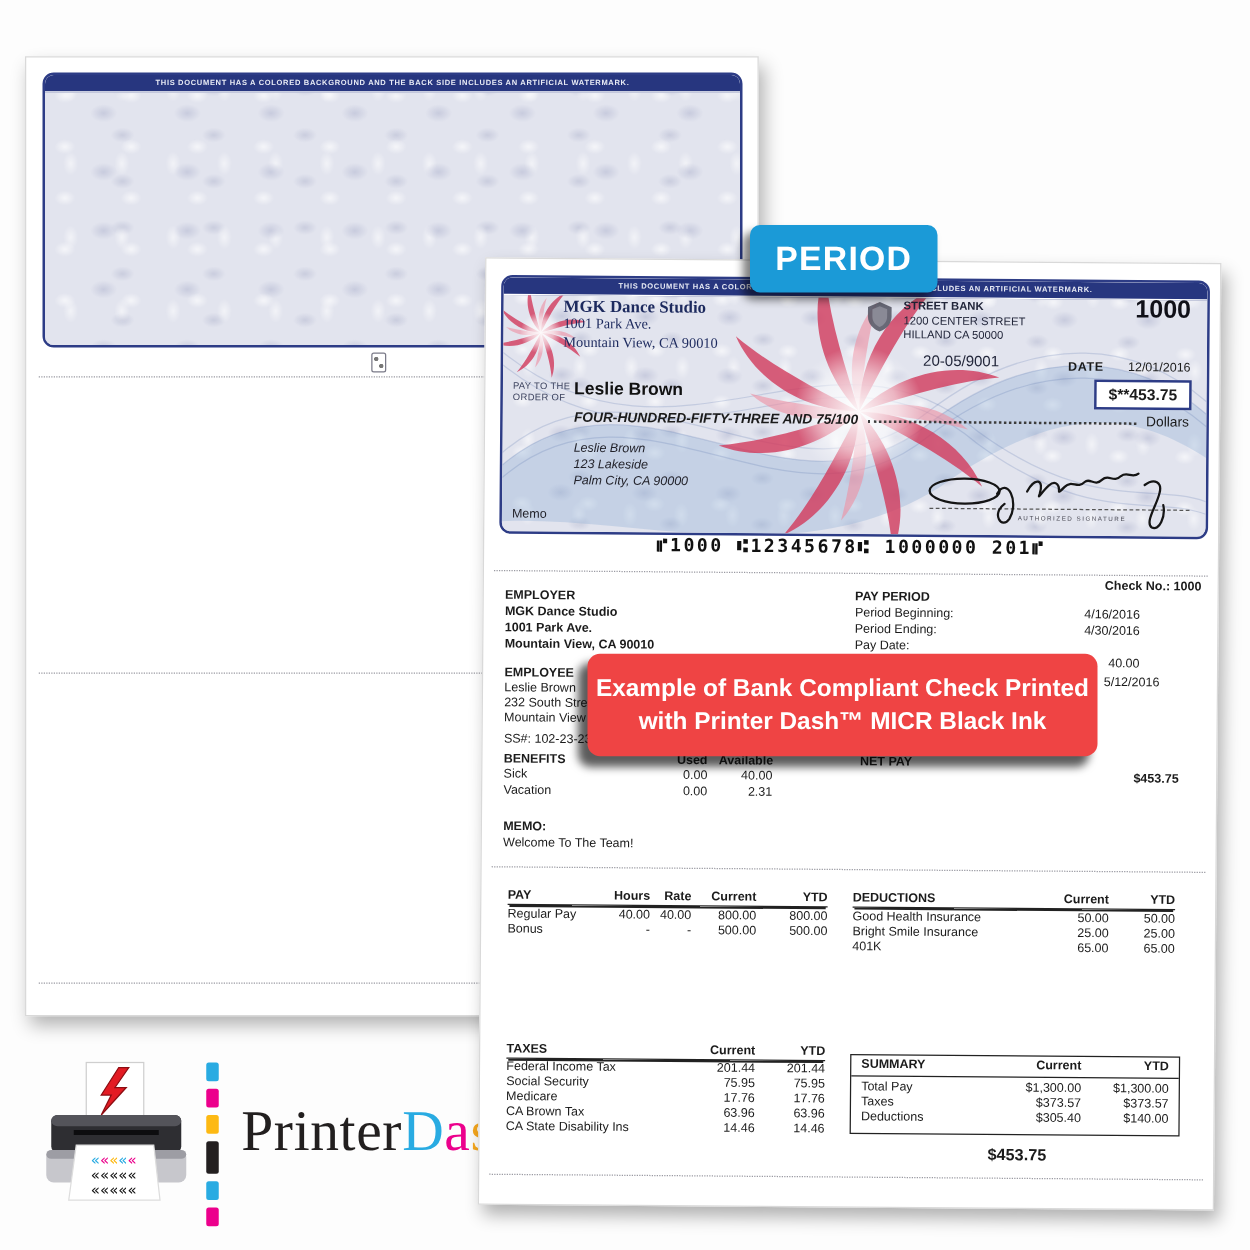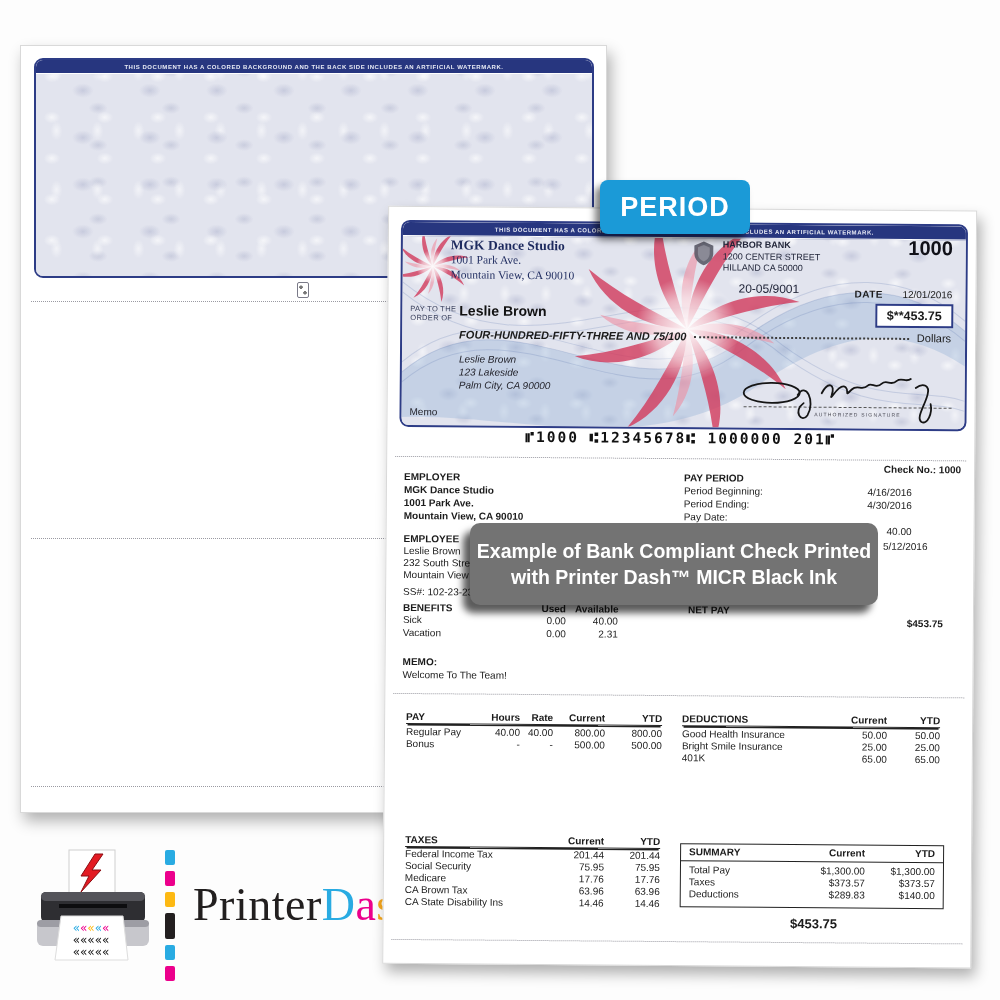--- a/index.html
+++ b/index.html
@@ -22,21 +22,21 @@
       radial-gradient(ellipse 16px 10px at 85% 30%, rgba(165,170,198,.40), transparent 60%);
     background-size:53px 41px,67px 47px,41px 59px,73px 37px;}
   .strip{position:absolute;left:0;right:0;top:0;height:13px;background:#27367f;
          border-bottom:1px solid #fff;display:flex;align-items:center;justify-content:center;}
   .strip span{font-size:6px;font-weight:bold;color:#e8ebf5;letter-spacing:.55px;white-space:nowrap;}
   
   .tag{position:absolute;display:flex;align-items:center;justify-content:center;
        border-radius:8px;font-weight:bold;font-size:27px;letter-spacing:1px;}
   #before-tag{background:#F7A71B;color:#2a2a2a;box-shadow:-5px 6px 7px rgba(0,0,0,.45);}
   #after-tag{background:#1B9AD7;color:#fff;box-shadow:-5px 6px 7px rgba(0,0,0,.5);}
-  #banner{position:absolute;background:#737373;color:#fff;border-radius:10px;
+  #banner{position:absolute;background:#ef4444;color:#fff;border-radius:10px;
           box-shadow:-7px 8px 7px rgba(5,5,5,.65);display:flex;flex-direction:column;
           align-items:center;justify-content:center;font-weight:bold;font-size:19.5px;line-height:26px;z-index:30;}
   
   .stub{font-size:10px;line-height:12px;}
   .dotline{position:absolute;border-top:1.5px dotted #9a9aa2;height:0;}
   .hdr-rule{border-bottom:1px solid #222;box-shadow:0 3px 0 -1.5px #222;}
   .cell{position:absolute;white-space:nowrap;}
   
   .micr{font-family:"DejaVu Sans Mono","DejaVu Sans",monospace;font-weight:bold;
         font-size:14.5px;letter-spacing:2px;color:#111;white-space:nowrap;}
@@ -121,21 +121,21 @@
         <div class="b" style="font-size:13.5px;">MGK Dance Studio</div>
         <div style="font-size:11.5px;">1001 Park Ave.</div>
         <div style="font-size:11.5px;">Mountain View, CA 90010</div>
       </div>
 
       <svg class="abs" style="left:288px;top:16px;" width="26" height="26" viewBox="0 0 22 22">
         <path d="M11,1 L19,4.5 V11 C19,16 15.5,19.5 11,21 C6.5,19.5 3,16 3,11 V4.5 Z" fill="#5b5b68" opacity=".9"></path>
         <path d="M11,4 L16,6 V11 C16,14.4 13.8,16.8 11,18 C8.2,16.8 6,14.4 6,11 V6 Z" fill="#8a8a96"></path>
       </svg>
       <div class="abs" style="left:320px;top:15px;font-size:9px;line-height:11.5px;color:#22263a;">
-        <div class="b">HARBOR BANK</div>
+        <div class="b">STREET BANK</div>
         <div>1200 CENTER STREET</div>
         <div>HILLAND CA 50000</div>
       </div>
       <div class="abs" style="left:336px;top:58px;font-size:12px;color:#22263a;">20-05/9001</div>
 
       <div class="abs b r" style="left:470px;top:16px;width:80px;font-size:20px;color:#101018;">1000</div>
       <div class="abs b" style="left:452px;top:63px;font-size:10px;letter-spacing:.5px;">DATE</div>
       <div class="abs r" style="left:488px;top:63px;width:62px;font-size:10px;">12/01/2016</div>
       <div class="abs b" style="left:473px;top:78px;width:74px;height:20px;background:#fff;border:2px solid #2d3c86;
            display:flex;align-items:center;justify-content:center;font-size:12.5px;">$**453.75</div>
@@ -286,21 +286,21 @@
       <span class="cell b r" style="left:100px;top:2px;width:84px;">Current</span>
       <span class="cell b r" style="left:178px;top:2px;width:76px;">YTD</span>
       <div style="position:absolute;left:0;top:16px;width:262px;border-top:1px solid #222;"></div>
       <span class="cell" style="left:8px;top:20px;">Total Pay</span>
       <span class="cell r" style="left:100px;top:20px;width:84px;">$1,300.00</span>
       <span class="cell r" style="left:178px;top:20px;width:76px;">$1,300.00</span>
       <span class="cell" style="left:8px;top:32px;">Taxes</span>
       <span class="cell r" style="left:100px;top:32px;width:84px;">$373.57</span>
       <span class="cell r" style="left:178px;top:32px;width:76px;">$373.57</span>
       <span class="cell" style="left:8px;top:44px;">Deductions</span>
-      <span class="cell r" style="left:100px;top:44px;width:84px;">$289.83</span>
+      <span class="cell r" style="left:100px;top:44px;width:84px;">$305.40</span>
       <span class="cell r" style="left:178px;top:44px;width:76px;">$140.00</span>
     </div>
     <div class="abs b" style="left:370px;top:708px;width:120px;text-align:center;font-size:13px;">$453.75</div>
 
     <div class="dotline" style="left:8px;top:732px;width:571px;"></div>
   </div>
 
   <div id="after-tag" class="tag" style="left:600px;top:180px;width:150px;height:54px;z-index:20;">
     <span>PERIOD</span>
   </div>

